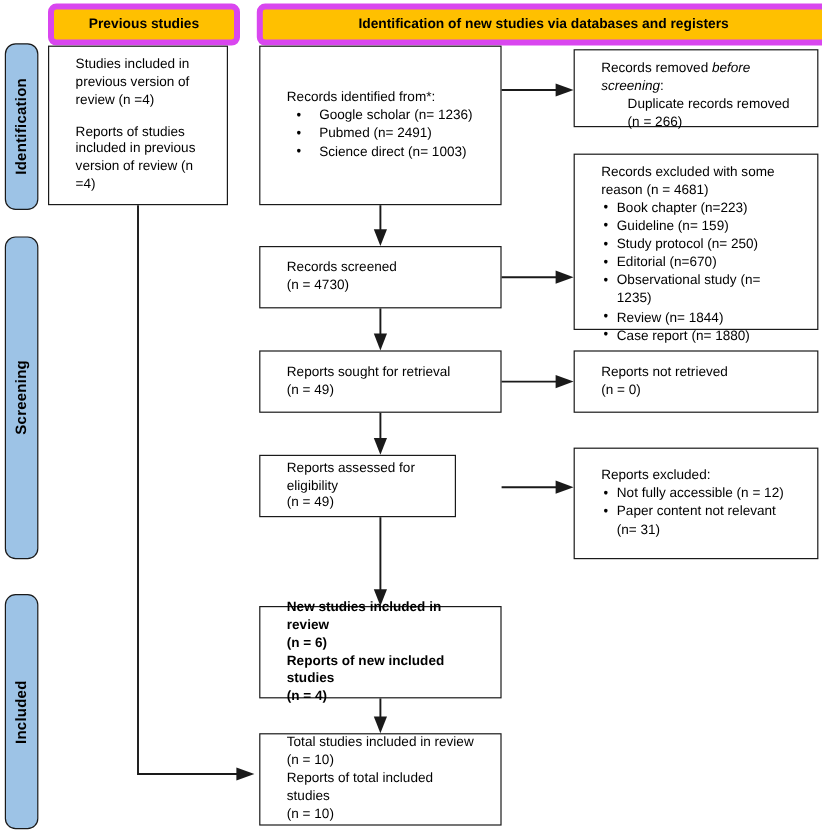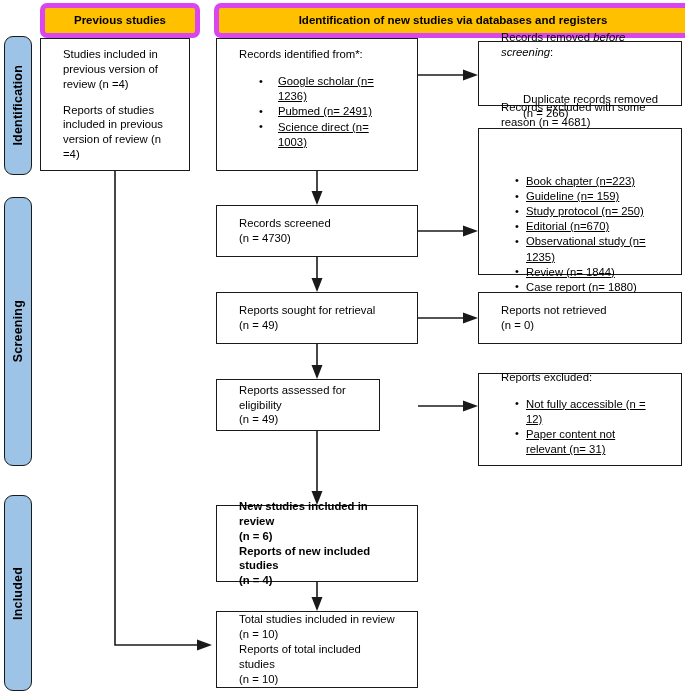--- a/index.html
+++ b/index.html
@@ -40,25 +40,25 @@
 
   
   .box{
     position:absolute;
     background:#ffffff;
     border:1.6px solid #1a1a1a;
     box-sizing:border-box;
     display:flex;flex-direction:column;justify-content:center;
     padding:4px 22px;
   }
-  .box.topalign{justify-content:center;padding-top:8px;gap:32px;}
+  .box.topalign{justify-content:flex-start;padding-top:8px;}
   .box p{margin:0;font-size:11.3px;line-height:1.32;}
   .box p.gap{margin-top:11px;}
   .box .ital{font-style:italic;}
-  .box ul{margin:12px;padding:0;list-style:none;text-decoration:underline;}
+  .box ul{margin:0;padding:0;list-style:none;}
   .box ul li{
     font-size:11.3px;line-height:1.34;
     padding-left:13px;position:relative;
   }
   .box ul li:before{
     content:"\2022";position:absolute;left:2px;top:-0.5px;font-size:11px;
   }
   .box ul.wide li{padding-left:27px;}
   .box ul.wide li:before{left:8px;}
   .indent{padding-left:22px;}

